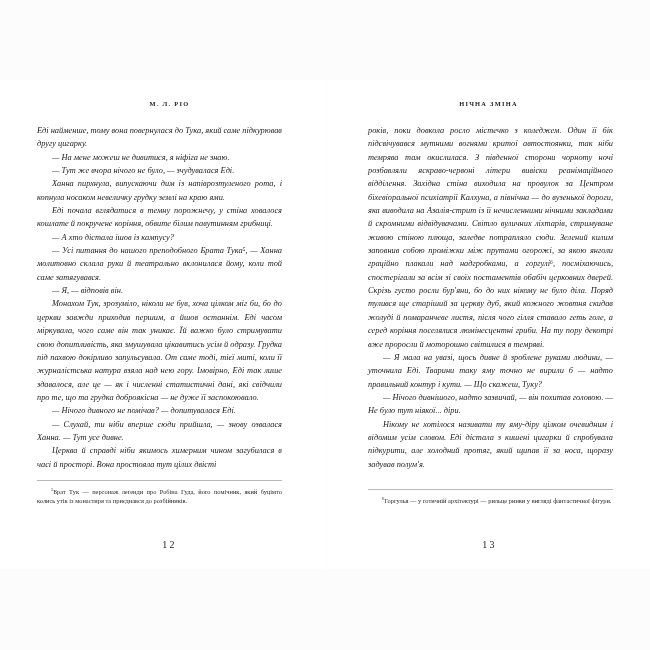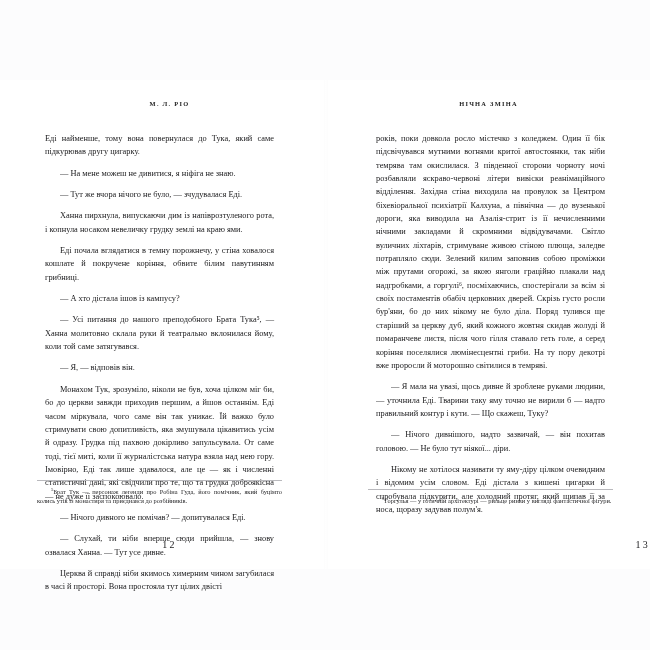--- a/index.html
+++ b/index.html
@@ -67,22 +67,23 @@
     font-size: 8.35px;
     line-height: 13.35px;
     text-align: justify;
     text-justify: inter-word;
     color: #19191b;
   }
   .page-left .col { left: 37px; }
   .page-right .col { left: 43px; }
 
   .col p {
-    margin: 8px;
+    margin: 0;
     text-indent: 15px;
+    font-style: italic;
   }
   .col p.noind { text-indent: 0; }
   .col p.dash { text-indent: 15px; }
 
   
   .footnote {
     position: absolute;
     width: 245px;
     bottom: 63px;
   }
@@ -113,21 +114,21 @@
     position: absolute;
     bottom: 19px;
     left: 0;
     right: 0;
     text-align: center;
     font-size: 10px;
     letter-spacing: 2.2px;
     color: #232325;
   }
   .page-left .folio { padding-left: 14px; }
-  .page-right .folio { padding-left: 4px; text-align: right; }
+  .page-right .folio { padding-left: 4px; }
 
   
   #gutter {
     position: absolute;
     left: 324px;
     top: 0;
     width: 4px;
     height: 489px;
     background: linear-gradient(to right,
       rgba(0,0,0,0.012), rgba(0,0,0,0.0), rgba(0,0,0,0.012));

